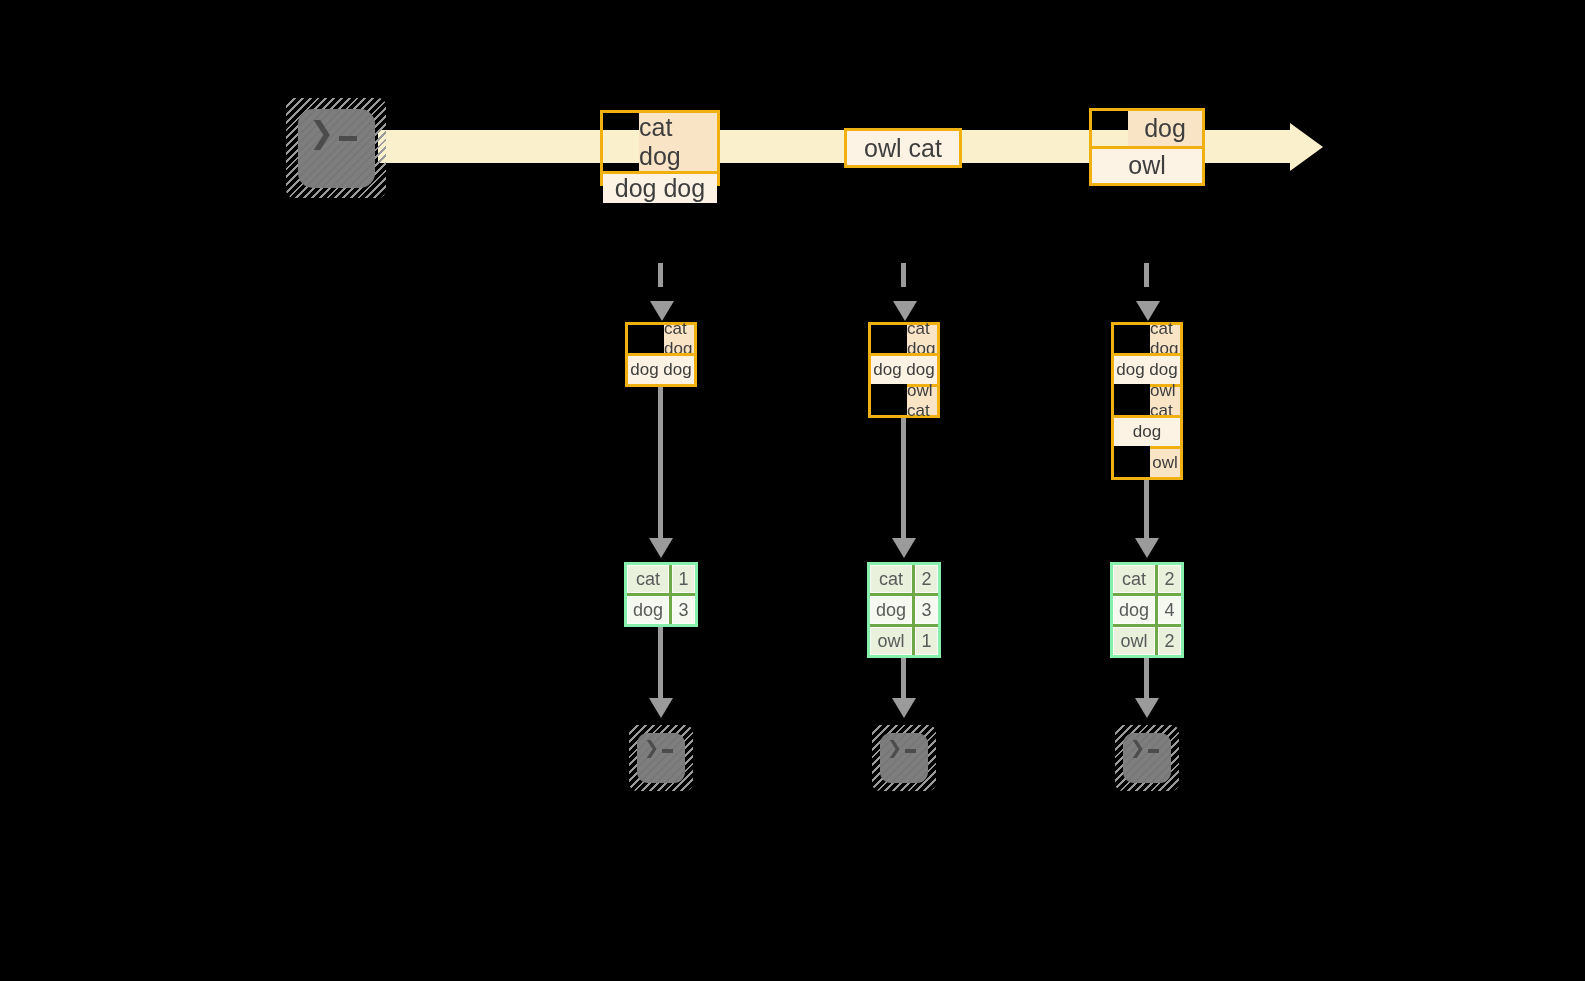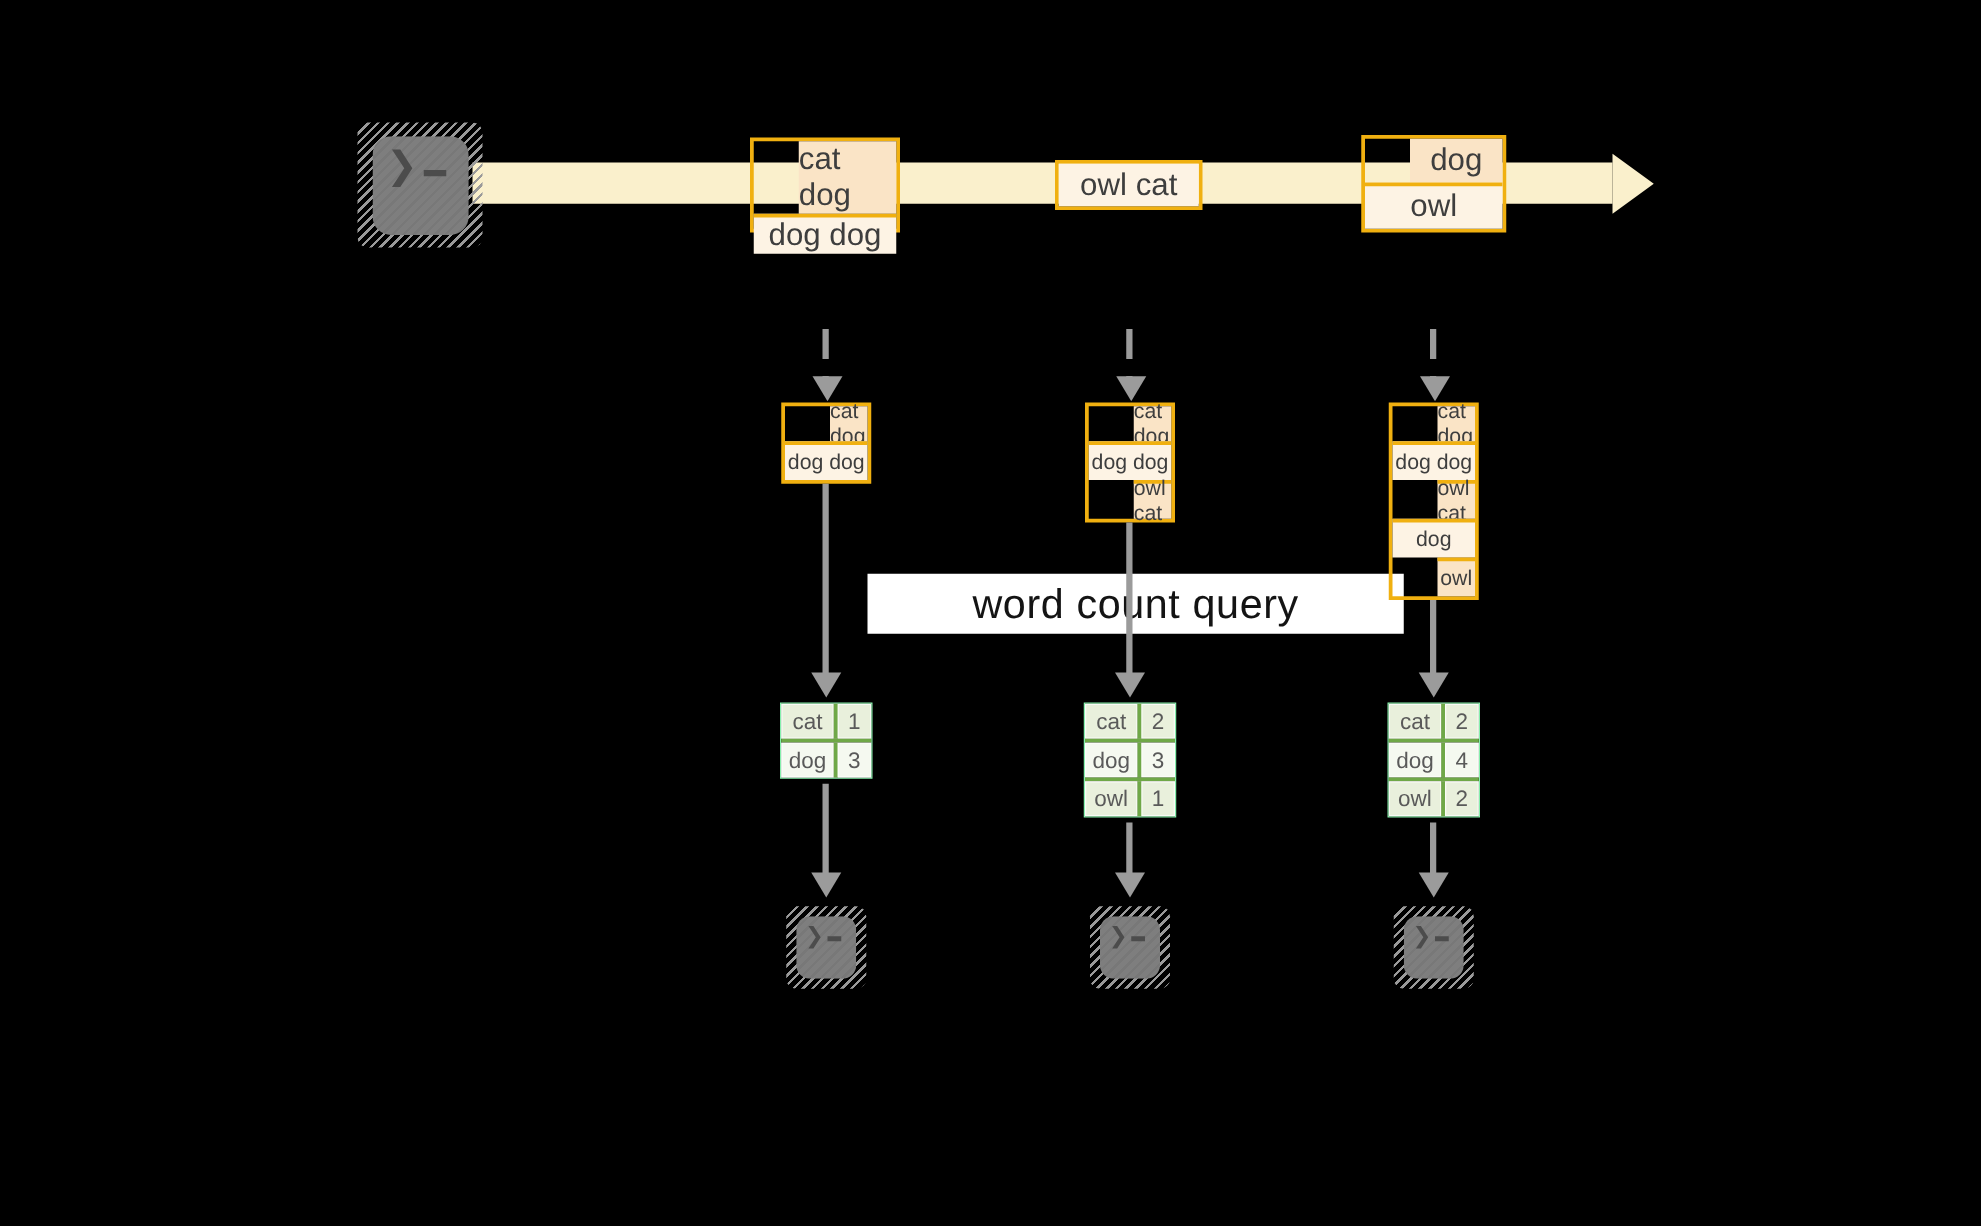--- a/index.html
+++ b/index.html
@@ -29,21 +29,21 @@
   .evrow + .evrow{border-top:3px solid #F0B010;}
   .peach{background:#FAE4C6;margin-left:36px;}
   .cream{background:#FDF3E4;}
 
   .stack{border:3px solid #F0B010;width:72px;display:flex;flex-direction:column;z-index:3;}
   .stackrow{height:28px;display:flex;align-items:center;justify-content:center;
             font-size:17px;color:#3E3E3E;}
   .stackrow + .stackrow{border-top:3px solid #F0B010;}
 
   
-  .gtable{border:1px solid #86efac;width:74px;display:flex;flex-direction:column;z-index:3;}
+  .gtable{border:3px solid #86efac;width:74px;display:flex;flex-direction:column;z-index:3;}
   .grow{display:flex;height:28px;}
   .grow + .grow{border-top:3px solid #6FA847;}
   .gword{width:42px;display:flex;align-items:center;justify-content:center;
          font-size:18px;color:#5A5A5A;box-shadow:inset 0 0 0 1px rgba(255,255,255,.75);}
   .gcount{flex:1;border-left:3px solid #6FA847;display:flex;align-items:center;
           justify-content:center;font-size:18px;color:#5A5A5A;
           box-shadow:inset 0 0 0 1px rgba(255,255,255,.75);}
   .gfill-a{background:#E9F0DC;}
   .gfill-b{background:#F5F9F0;}
 
@@ -98,23 +98,20 @@
     <div class="evrow cream">owl</div>
   </div>
 
   <div class="abs vdash" style="left:658px;top:263px;height:40px;"></div>
   <div class="abs vhead" style="left:650px;top:301px;"></div>
   <div class="abs vdash" style="left:901px;top:263px;height:40px;"></div>
   <div class="abs vhead" style="left:893px;top:301px;"></div>
   <div class="abs vdash" style="left:1144px;top:263px;height:40px;"></div>
   <div class="abs vhead" style="left:1136px;top:301px;"></div>
 
-  <div class="abs banner" style="left:694px;top:459px;width:429px;height:48px;">
-    <span>word count query</span>
-  </div>
 
   <div class="abs stack" style="left:625px;top:322px;">
     <div class="stackrow peach">cat dog</div>
     <div class="stackrow cream">dog dog</div>
   </div>
   <div class="abs stack" style="left:868px;top:322px;">
     <div class="stackrow peach">cat dog</div>
     <div class="stackrow cream">dog dog</div>
     <div class="stackrow peach">owl cat</div>
   </div>

